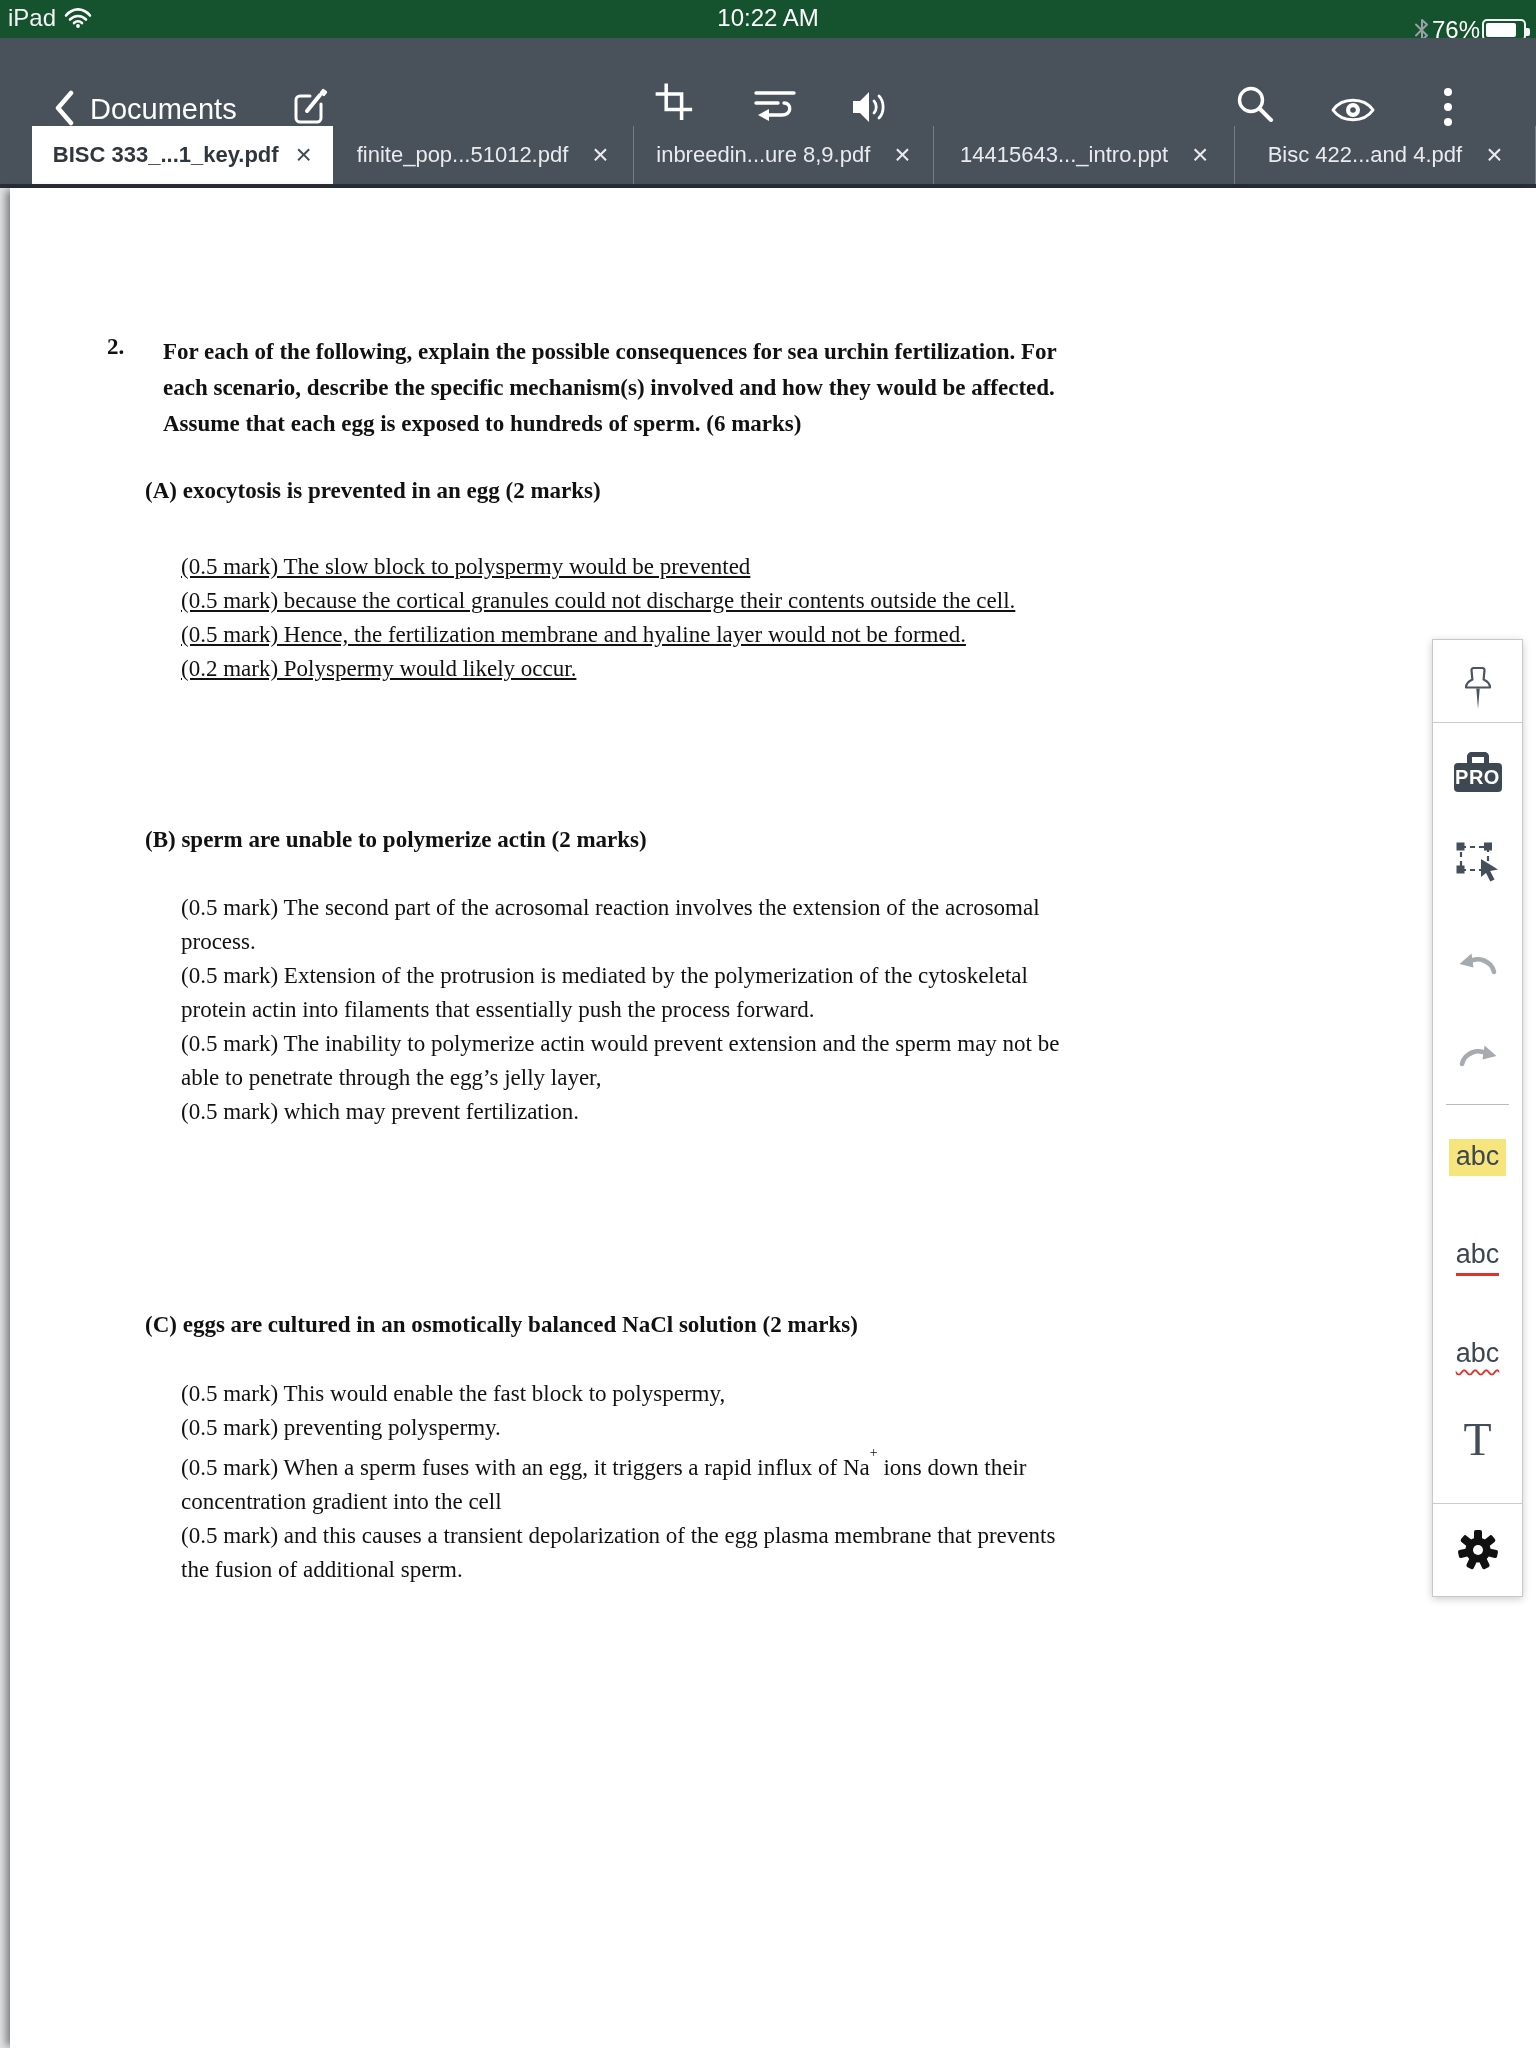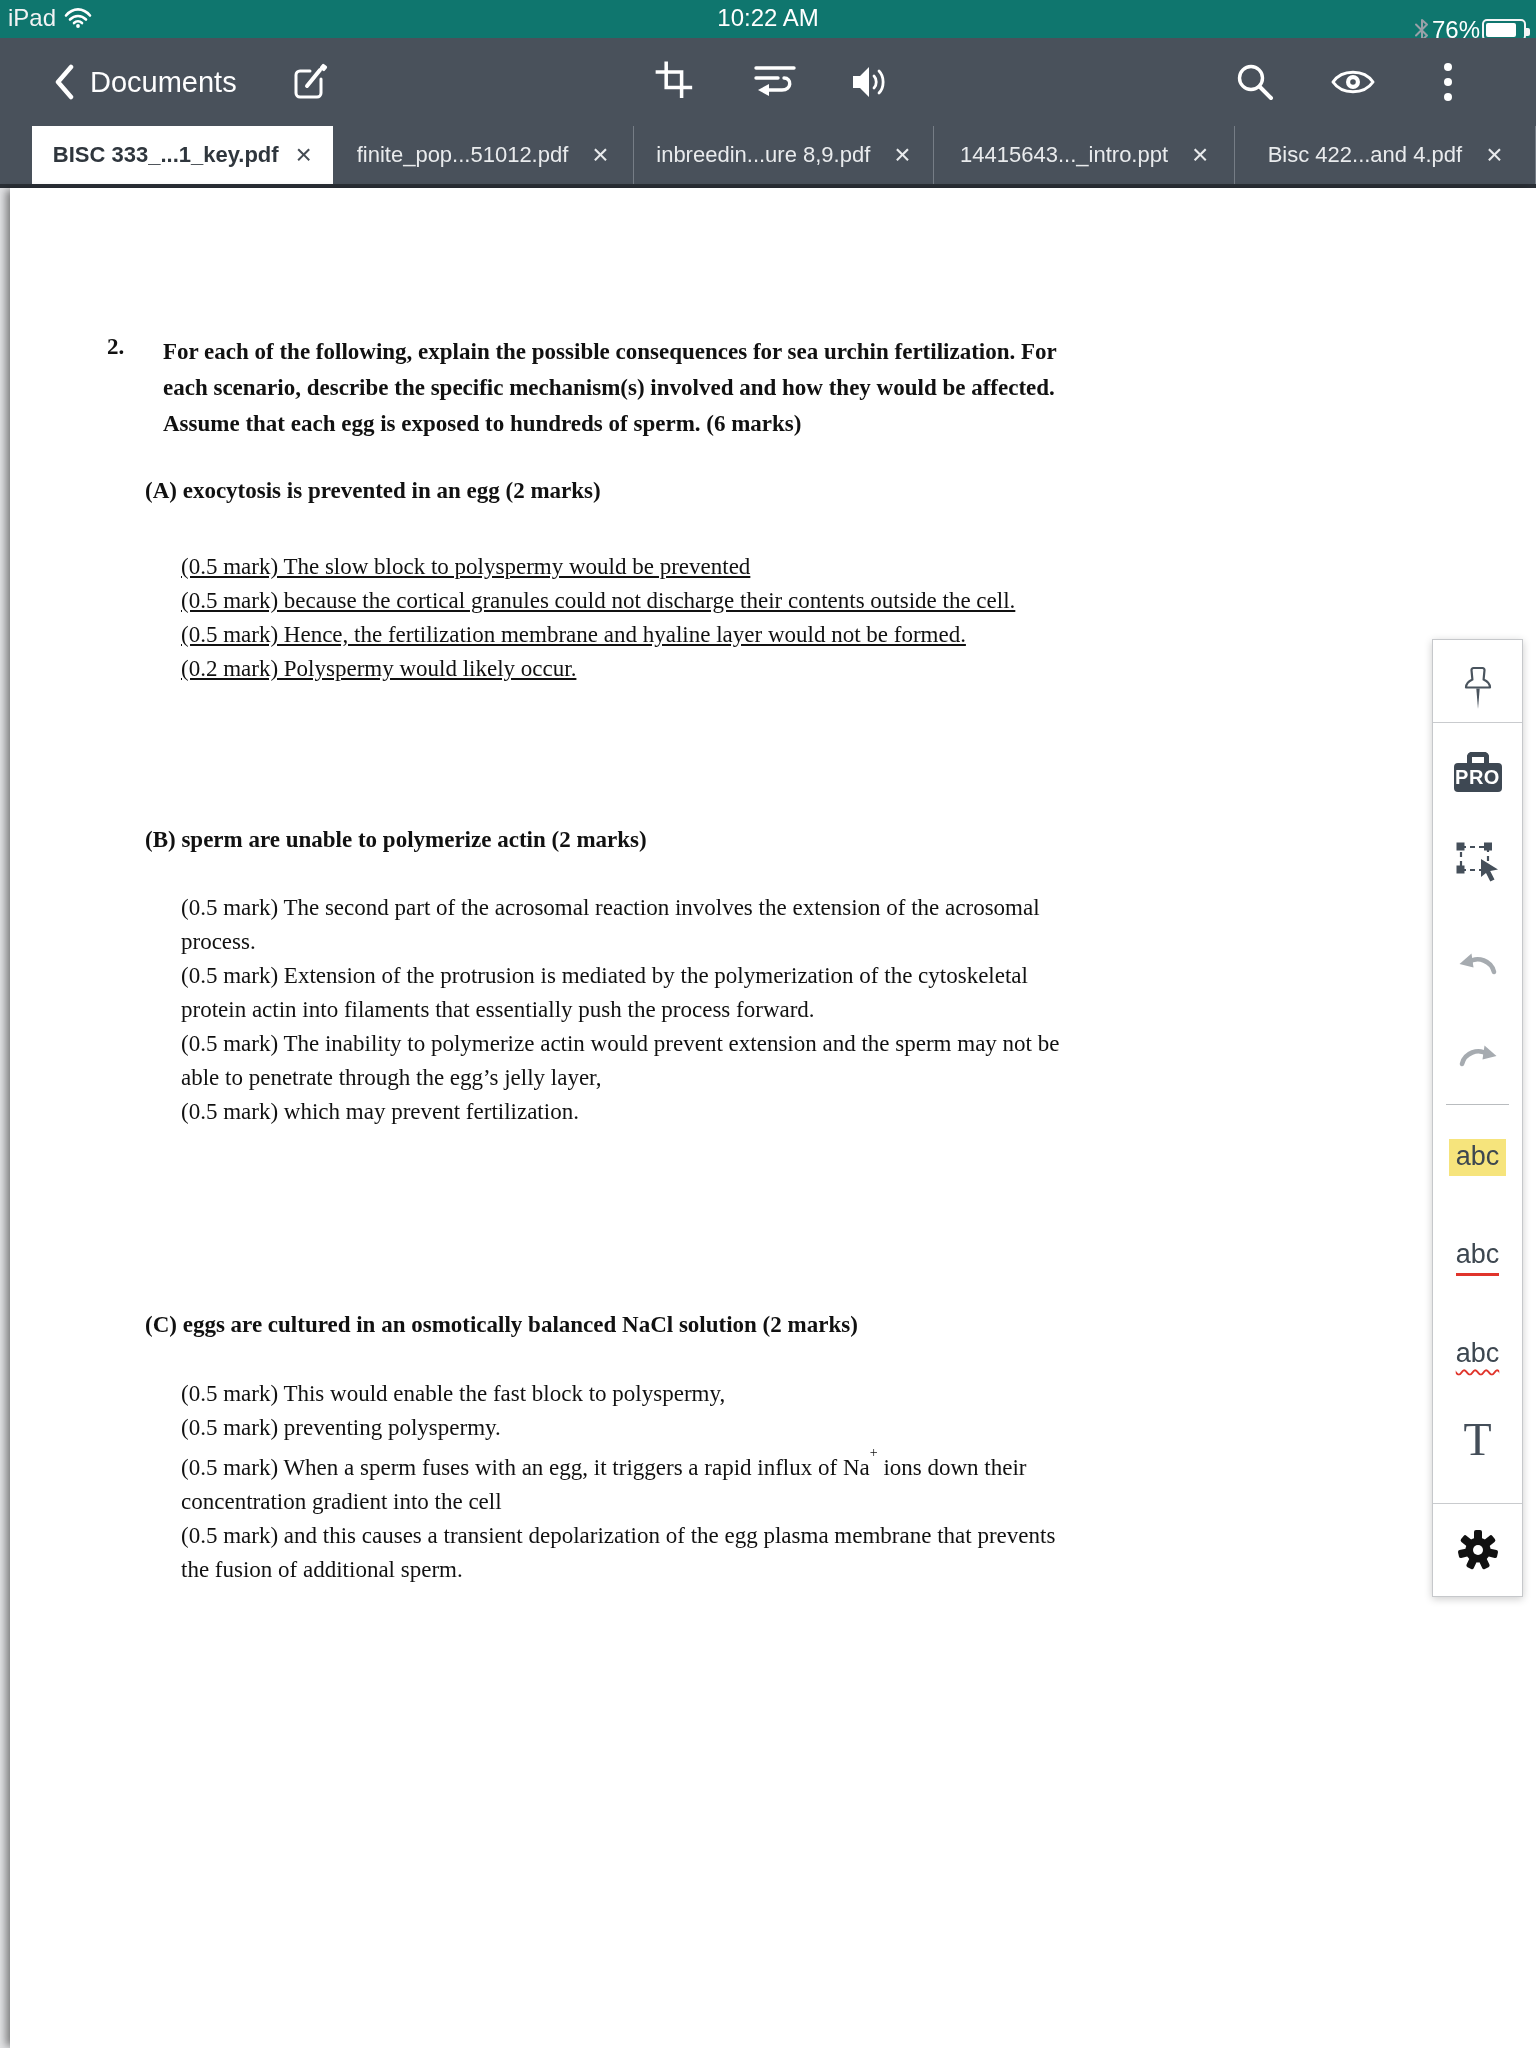--- a/index.html
+++ b/index.html
@@ -4,36 +4,36 @@
 <style>
   * { margin:0; padding:0; box-sizing:border-box; }
   html,body { background:#2e3338; }
   #screen {
     position:relative; width:1536px; height:2048px; overflow:hidden;
     font-family:"Liberation Sans", sans-serif; background:#e2e3e5;
   }
   
   #status-bar {
     position:absolute; left:0; top:0; width:1536px; height:38px;
-    background:#0f766e; color:#fff;
+    background:#14532d; color:#fff;
   }
   .sb-left { position:absolute; left:8px; top:4px; display:flex; align-items:center; gap:8px; }
   .sb-carrier { font-size:24px; color:#f2f3f4; }
   .sb-time { position:absolute; left:0; right:0; top:4px; text-align:center; font-size:24px; font-weight:500; }
   .sb-right { position:absolute; right:10px; top:16px; display:flex; align-items:center; gap:2px;text-align:center; }
   .sb-batt-pct { font-size:24px; }
   .batt { position:relative; width:44px; height:22px; border:2px solid #f4f5f6; border-radius:5px; }
   .batt-fill { position:absolute; left:2px; top:2px; bottom:2px; width:76%; background:#fff; border-radius:2px; }
   .batt-nub { position:absolute; right:-6px; top:7px; width:4px; height:8px; background:#f4f5f6; border-radius:0 2px 2px 0; }
   
   #toolbar {
     position:absolute; left:0; top:38px; width:1536px; height:88px;
     background:#49515B; color:#fff;
   }
-  .tb-item { position:absolute; top:0; height:88px; display:flex; align-items:center; }
+  .tb-item { position:absolute; top:0; height:88px; display:flex; align-items:flex-end; }
   .tb-back-label { font-size:29px; color:#fdfdfe; }
   .vdots { display:flex; flex-direction:column; gap:7px; }
   .vdots i { width:8px; height:8px; border-radius:50%; background:#fff; }
   
   #tab-bar {
     position:absolute; left:0; top:126px; width:1536px; height:62px;
     background:#49515B; border-bottom:4px solid #2a2f36; display:flex;padding-left:32px;
   }
   .tab {
     width:306.2px; height:58px; display:flex; align-items:center; justify-content:center;

